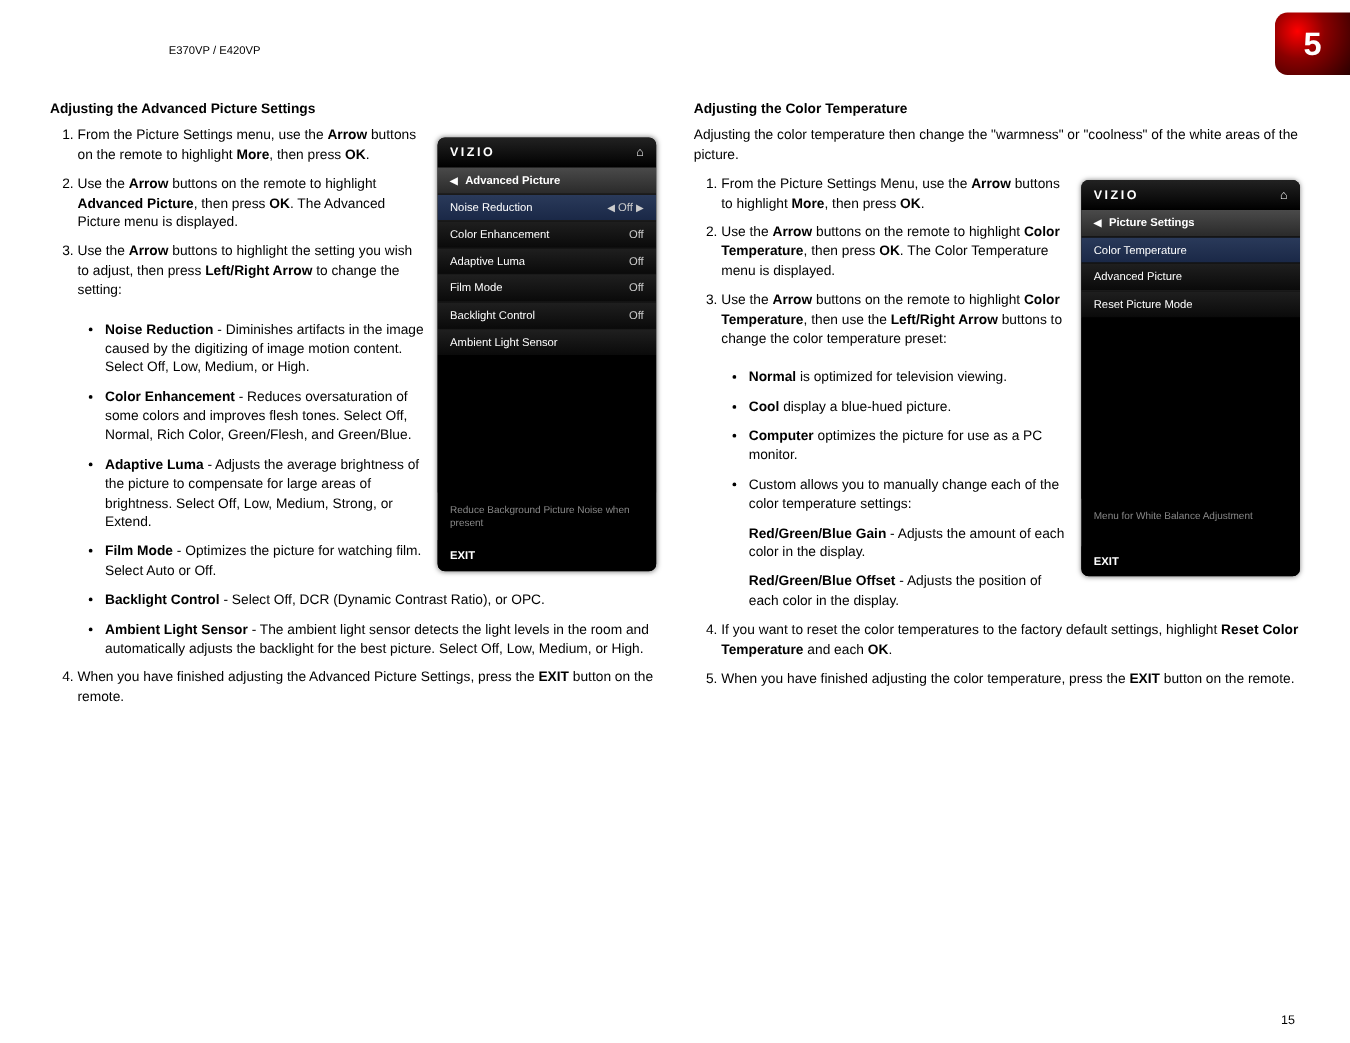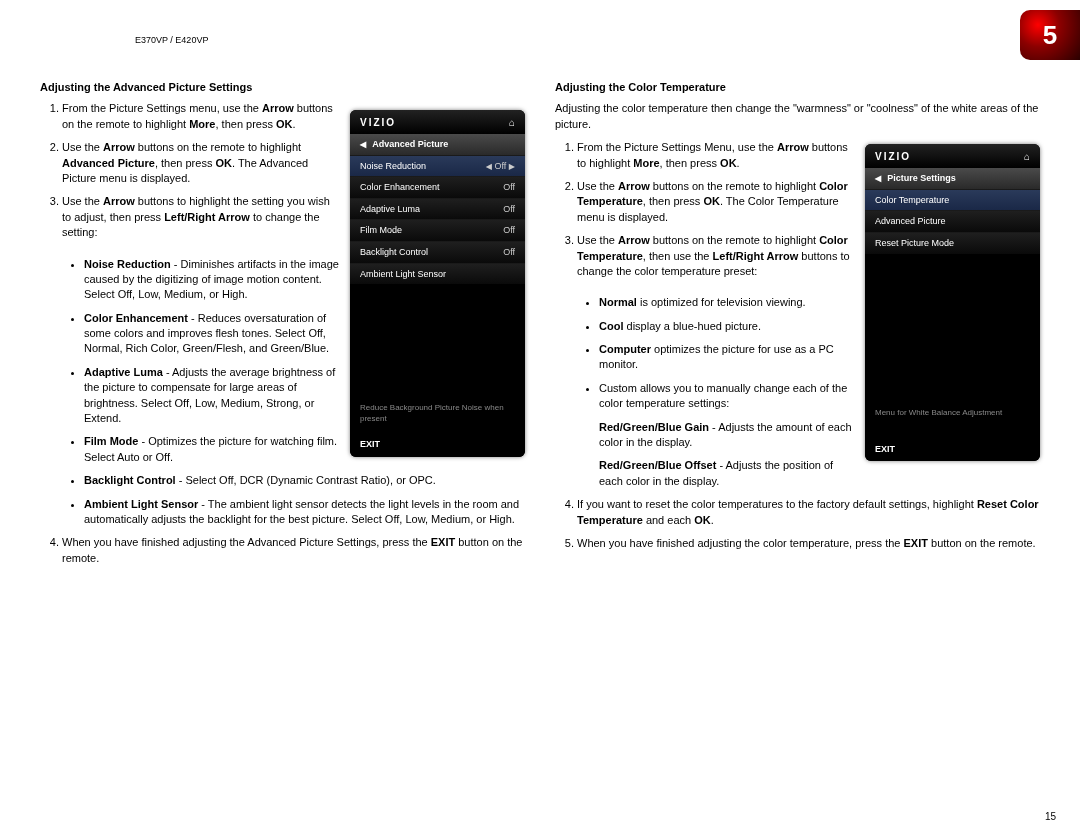--- a/index.html
+++ b/index.html
@@ -145,21 +145,21 @@
   .menu-spacer {
     height: 110px;
     background: #000;
   }
   .menu-spacer.short { height: 145px; }
   .arrow-l { font-size: 8px; }
 
   .page-num {
     position: absolute;
     bottom: 12px;
-    right: 24px;
+    right: 44px;
     font-size: 10px;
   }
 </style>
 </head>
 <body>
 
 <div class="page-tab">5</div>
 <div class="header-model">E370VP / E420VP</div>
 
 <div class="content">

